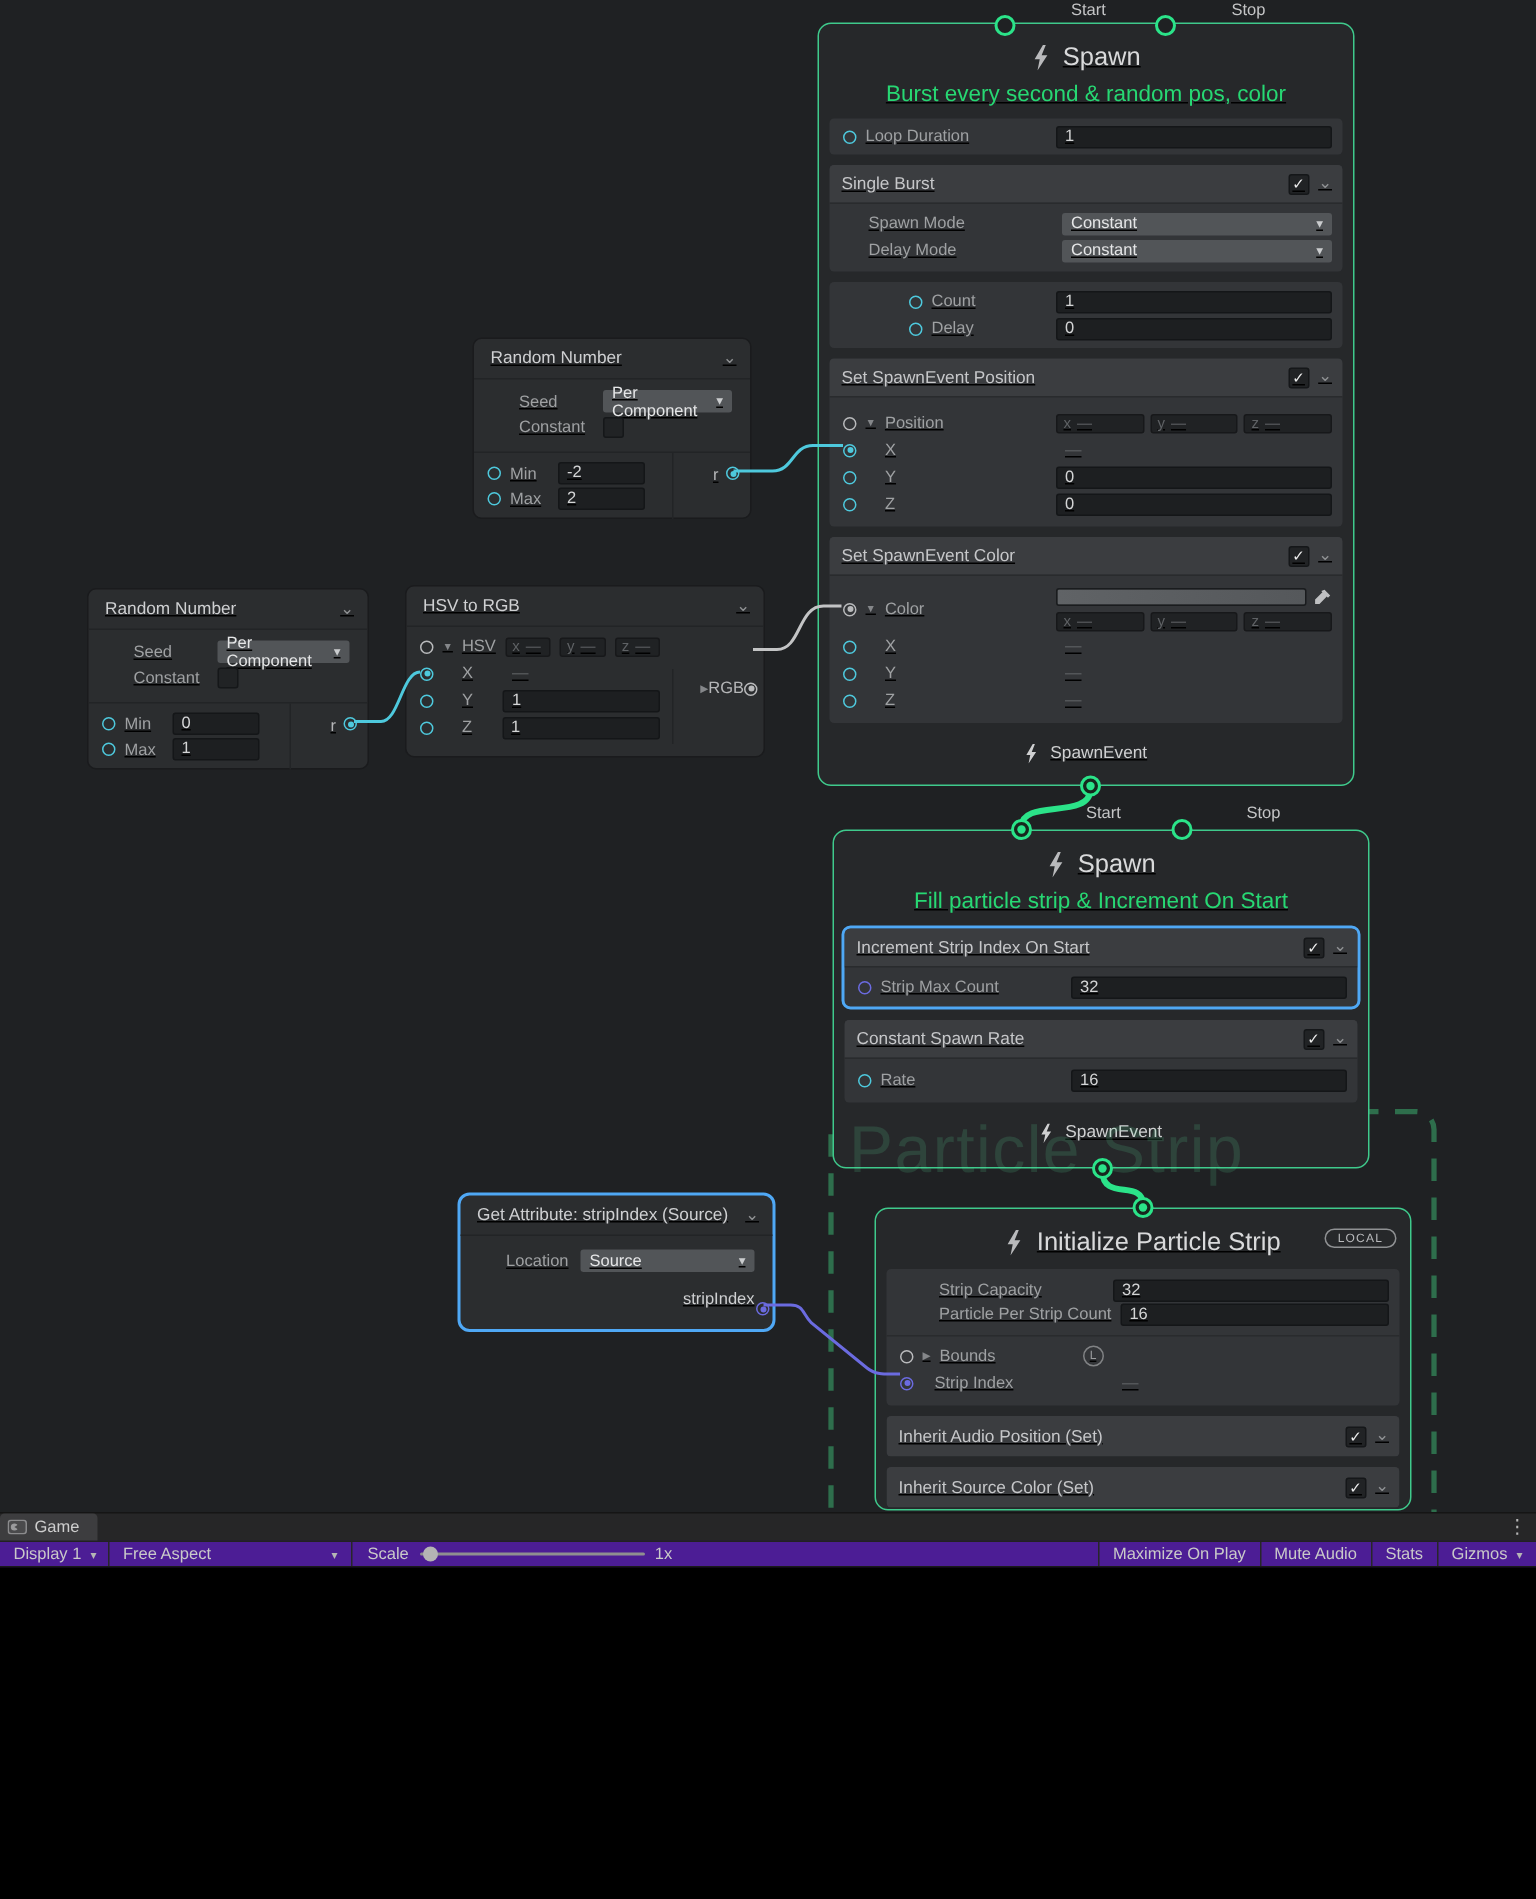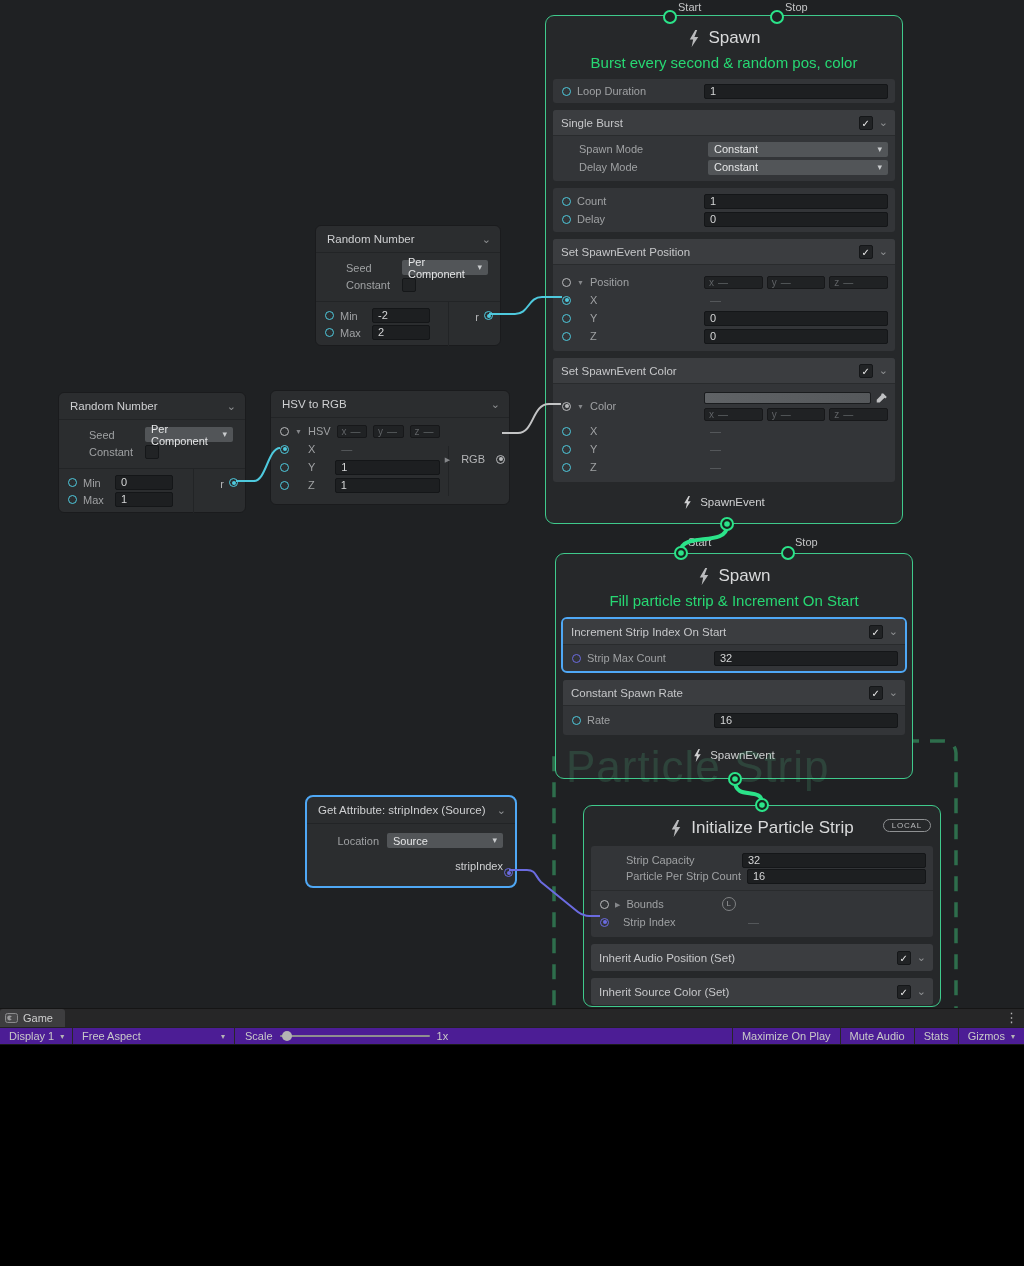--- a/index.html
+++ b/index.html
@@ -10,21 +10,21 @@
     -webkit-font-smoothing:antialiased;
   }
   #graph { position:absolute; left:0; top:0; width:1024px; height:1008px; background:#1f2123; overflow:hidden; }
   .svglayer { position:absolute; left:0; top:0; pointer-events:none; }
   #under { z-index:1; }
   #wires { z-index:6; }
   #syslabel { position:absolute; left:566px; top:742px; z-index:5; font-size:44px; letter-spacing:1px;
               color:rgba(96,226,158,0.15); white-space:nowrap; }
 
   
-  .node { position:absolute; z-index:2; }
+  .node { position:absolute; z-index:2;text-decoration:underline; }
   .ctx { background:#26282a; border:1.5px solid #3fca8c; border-radius:9px; overflow:hidden; }
   .ctx-head { display:flex; align-items:center; justify-content:center; gap:9px; height:26px; margin-top:9px;
               color:#d9dadb; font-size:17px; }
   .ctx-sub { text-align:center; font-size:15px; color:#27d873; height:22px; line-height:20px; margin:2px 0 4px; }
   .ctx-foot { display:flex; align-items:center; justify-content:center; gap:8px; height:26px; margin-top:4px;
               color:#cfd0d1; font-size:11.5px; }
   .bolt { width:12px; height:17px; flex:none; }
   .bolt.s { width:9px; height:13px; }
 
   .block { background:#333538; border-radius:3px; margin:0 7px 7px; overflow:hidden; }
@@ -50,21 +50,21 @@
         color:#ececec; font-size:10px; line-height:13px; text-align:center; flex:none; }
   .cb.empty { margin-left:0; color:transparent; }
   .chev { color:#8f9193; font-size:11px; margin-left:6px; flex:none; line-height:1; }
   .fold { color:#85878a; font-size:7px; flex:none; line-height:1; }
   .port { width:9px; height:9px; border-radius:50%; border:1.5px solid #4ec9dd; position:relative; flex:none; }
   .port.filled::after { content:""; position:absolute; inset:1.5px; border-radius:50%; background:#4ec9dd; }
   .port.violet { border-color:#6b6be0; }
   .port.violet.filled::after { background:#6b6be0; }
   .port.white { border-color:#b9babc; }
   .port.white.filled::after { background:#b9babc; }
-  .flow-label { position:absolute; z-index:2; font-size:11px; color:#c4c5c6; }
+  .flow-label { position:absolute; z-index:2; font-size:11px; color:#c4c5c6;margin-left:36px; }
   .flowp { position:absolute; z-index:3; width:14px; height:14px; border:2px solid #2be389; border-radius:50%;
            background:#1f2123; }
   .swatch { flex:1; height:12px; background:linear-gradient(90deg,#606366,#55585b); border:1px solid #1a1c1e; border-radius:2px; }
   .dropper { width:13px; height:13px; flex:none; }
   .selblue { border:2px solid #4fa8f5 !important; }
   .block.selblock { border:2px solid #4fa8f5; border-radius:6px; margin:0 5px 7px; }
   .pill { position:absolute; right:9px; top:13px; border:1px solid #8f9193; border-radius:9px; padding:1px 8px;
           font-size:8px; letter-spacing:.8px; color:#b9babc; }
   .lbadge { width:14px; height:14px; border:1.5px solid #808284; border-radius:50%; color:#9a9c9e; font-size:8px;
             line-height:11px; text-align:center; flex:none; margin-left:52px; }
@@ -75,21 +75,21 @@
             border-bottom:1px solid #222426; }
   .opbody { padding:6px 0 8px; }
   .krow { display:flex; align-items:center; height:17px; padding:0 12px 0 30px; gap:8px; font-size:11px; color:#9fa1a3; }
   .klabel { width:48px; flex:none; }
   .rbot { display:flex; border-top:1px solid #222426; height:45px; }
   .rleft { flex:1; padding-top:5px; }
   .rleft .prow { height:17px; }
   .rleft .field { flex:none; width:58px; }
   .rout { width:52px; border-left:1px solid #222426; display:flex; align-items:flex-start; justify-content:flex-end;
           padding:9px 7px 0 0; gap:5px; font-size:11px; color:#b5b6b8; }
-  .hsvout { position:absolute; right:4px; top:35px; display:flex; align-items:center; gap:11px; font-size:11px; color:#b5b6b8; }
+  .hsvout { position:absolute; right:4px; top:35px; display:flex; align-items:center; gap:0; font-size:11px; color:#b5b6b8; }
   .hsvleft { width:176px; }
   .hsvdiv { position:absolute; right:60px; top:28px; bottom:6px; width:1px; background:#222426; }
   .outrow { display:flex; align-items:center; justify-content:flex-end; gap:6px; height:20px; margin-top:7px;
             padding-right:12px; font-size:11px; color:#cfd0d2; }
   .gattr-port { position:absolute; right:2px; top:71px; }
 
   
   #gamepanel { position:absolute; left:0; top:1008px; width:1024px; height:258px; background:#000; z-index:10; }
   .tabstrip { height:19px; background:#262627; position:relative; display:flex; border-top:1px solid #151515; }
   .tab { display:flex; align-items:center; gap:5px; background:#3d3d3f; padding:0 12px 0 5px; font-size:11px;
@@ -160,21 +160,21 @@
               <span class="dd">
                 <span>Constant</span>
                 <span class="arr">▾</span>
               </span>
             </span>
         </div>
       </div>
     </div>
 
     <div class="block">
-      <div class="bb noh" style="padding:4px 0;">
+      <div class="bb noh" style="padding:4px 0;margin-left:44px;">
         <div class="prow">
           <span class="port"></span>
           <span class="plabel">Count</span>
           <span class="colR">
               <span class="field">1</span>
             </span>
         </div>
         <div class="prow">
           <span class="port"></span>
           <span class="plabel">Delay</span>

